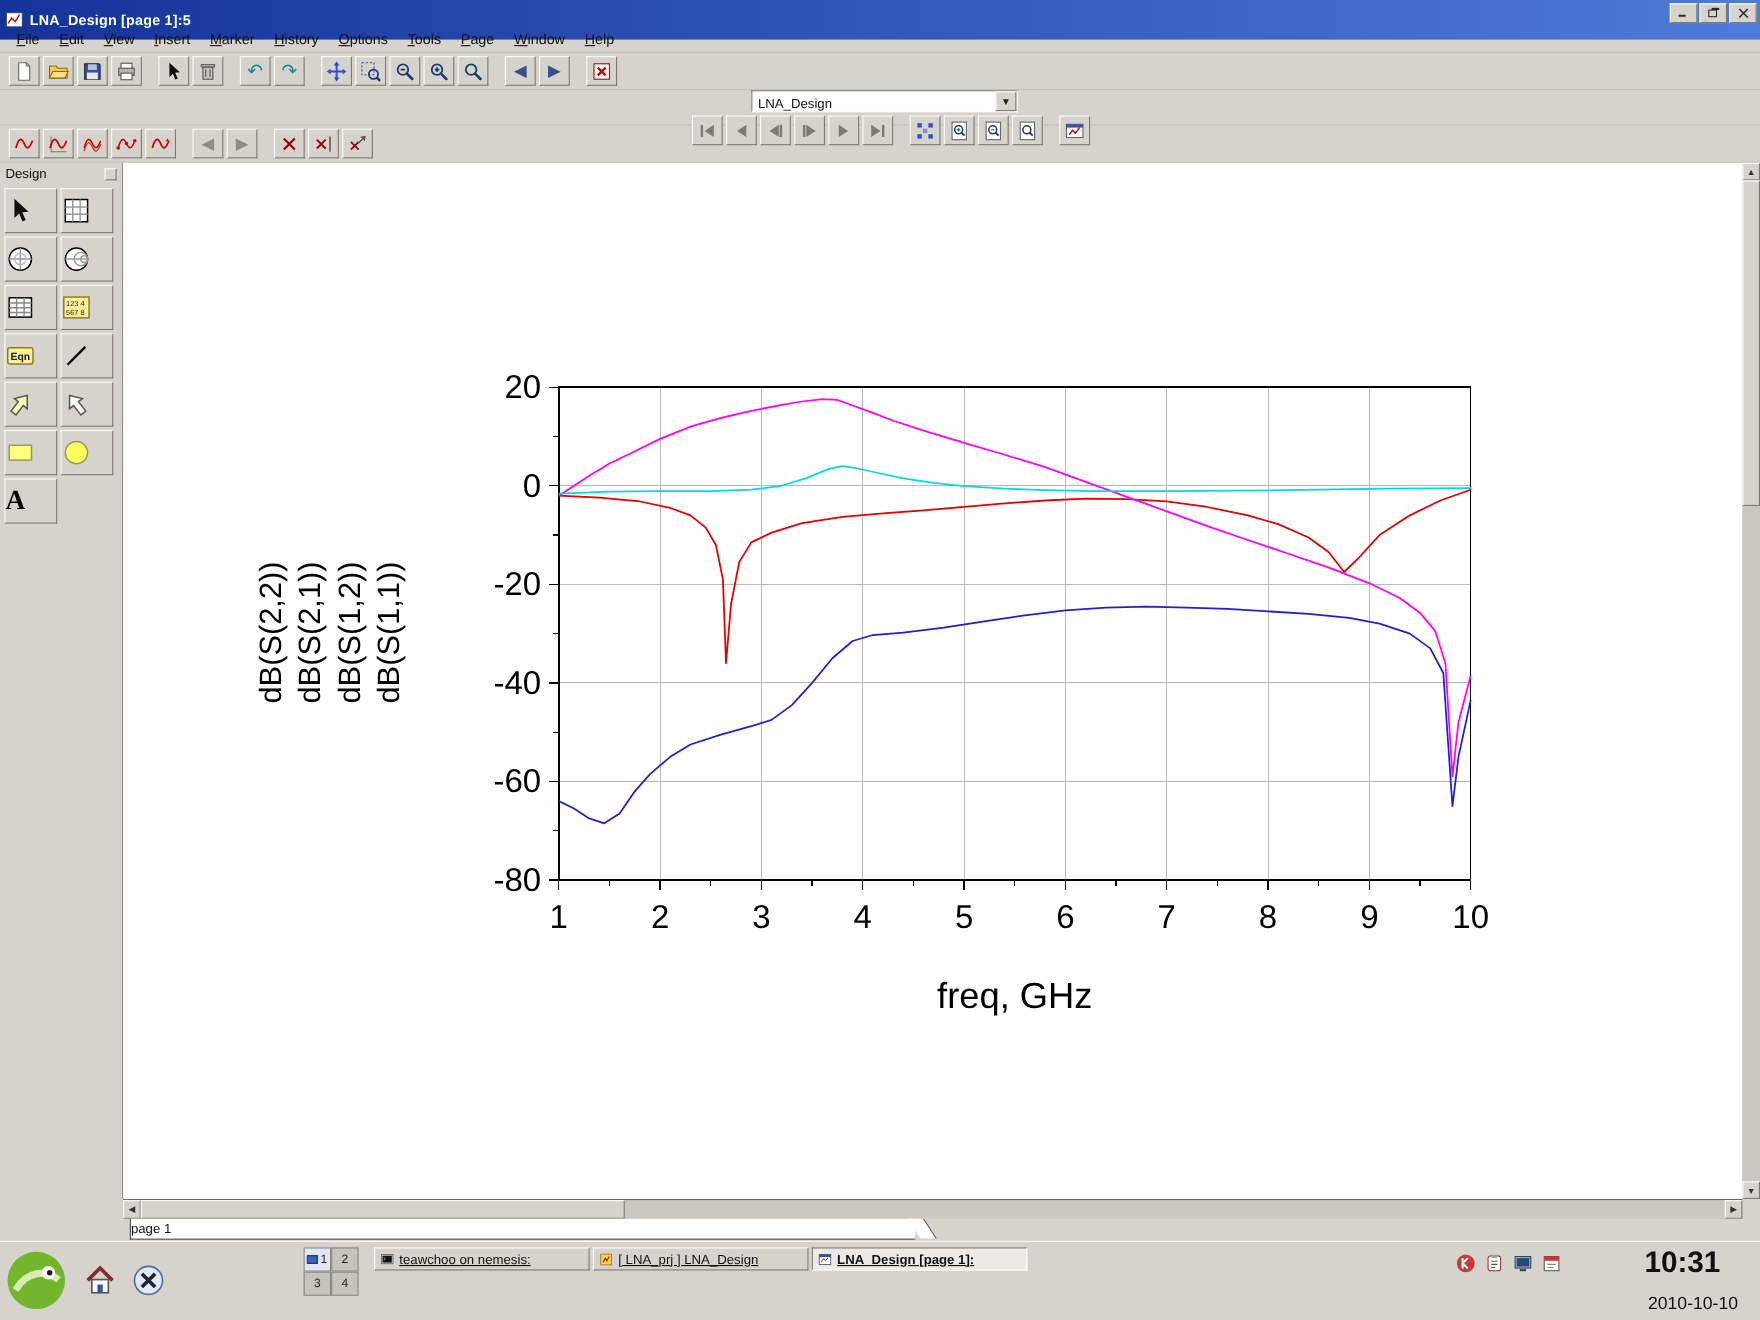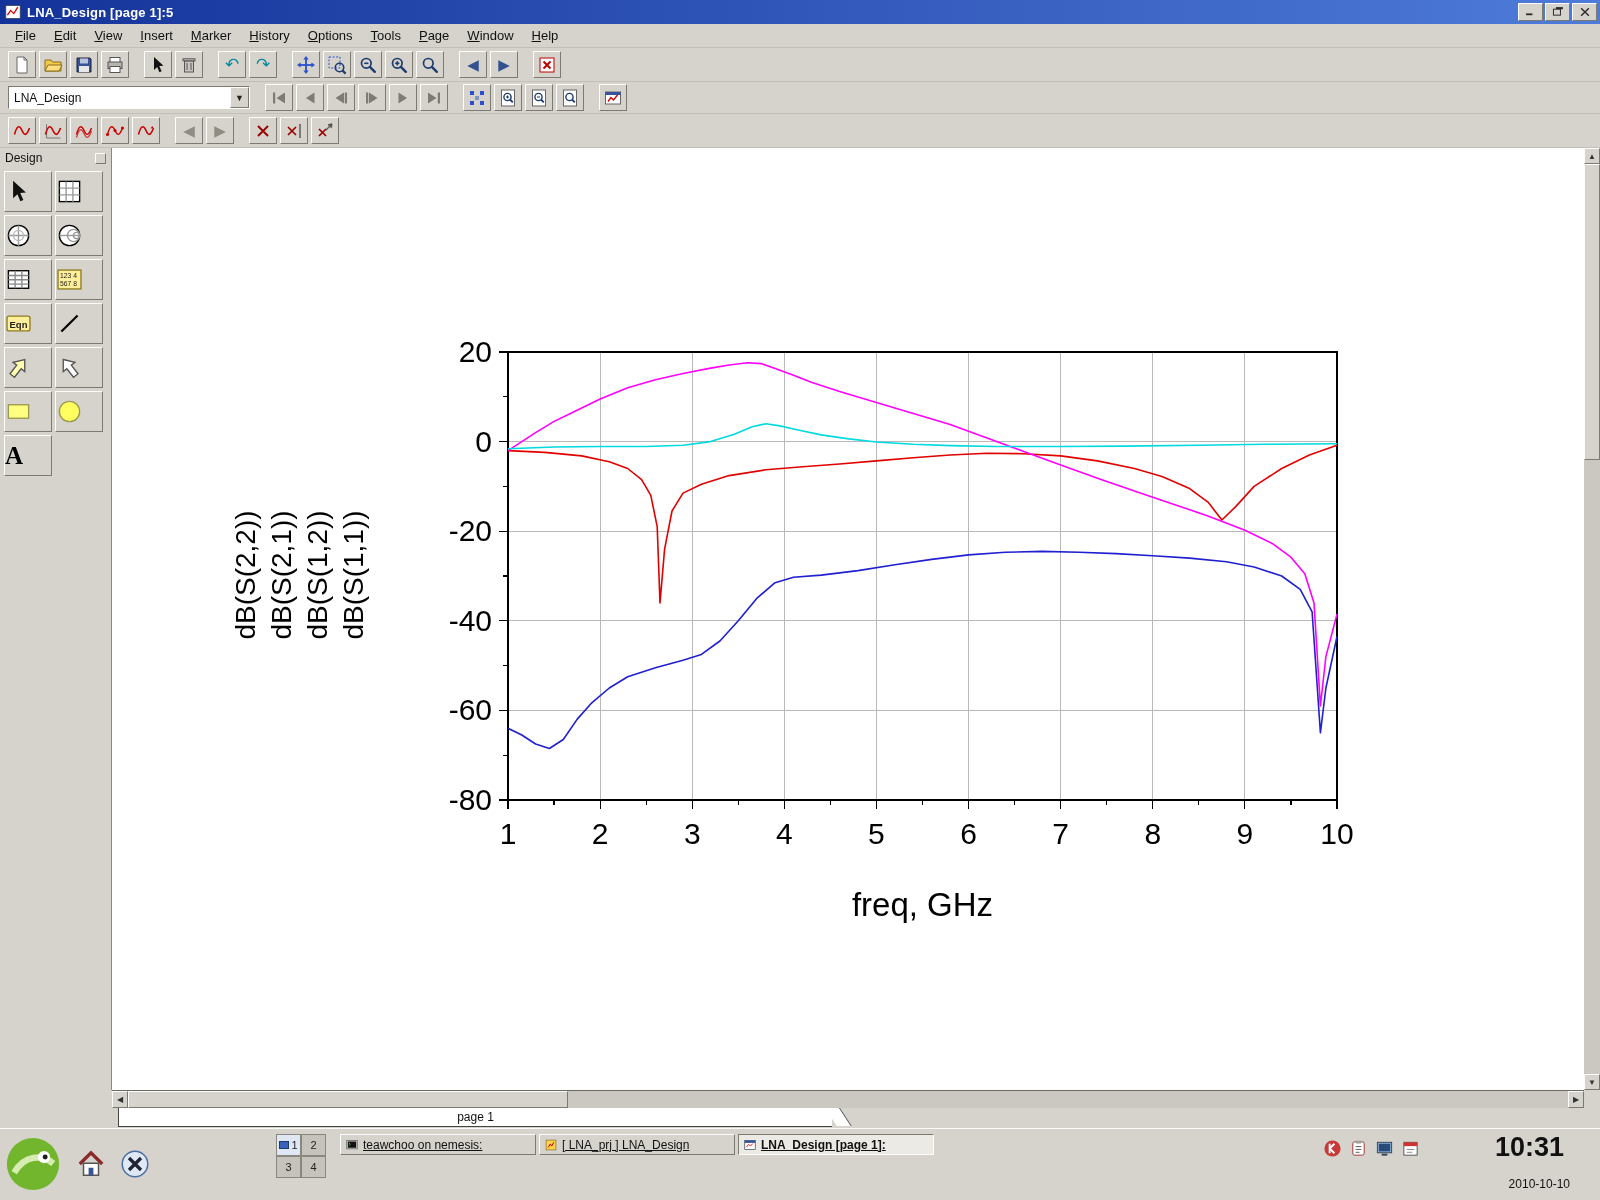--- a/index.html
+++ b/index.html
@@ -1,40 +1,40 @@
 <!DOCTYPE html>
 <html><head>
 <meta charset="utf-8">
 <style>
   * { margin:0; padding:0; box-sizing:border-box; }
   html,body { width:1600px; height:1200px; overflow:hidden; }
   body { background:#d6d3cc; font-family:"Liberation Sans",sans-serif; position:relative; color:#111; }
 
   
-  #titlebar { position:absolute; left:0; top:0; width:1600px; height:24px;
+  #titlebar { position:absolute; left:0; top:0; width:1600px; height:36px;
     background:linear-gradient(to right,#14339a,#4e7bd9); display:flex; align-items:center; }
   #title-icon { width:16px; height:16px; margin:0 6px 0 5px; display:inline-flex; }
   #title-icon svg { width:16px; height:16px; }
   #title-text { color:#fff; font-size:13px; font-weight:bold; letter-spacing:.2px; }
   #win-controls { position:absolute; right:3px; top:3px; display:flex; }
   .win-btn { width:25px; height:18px; margin-left:2px; background:#d6d3cc;
     border:1px solid; border-color:#fcfcfa #7d7a72 #7d7a72 #fcfcfa;
     display:flex; align-items:center; justify-content:center; }
   .win-btn svg { width:14px; height:14px; }
 
   
   #menubar { position:absolute; left:0; top:24px; width:1600px; height:24px;
     display:flex; align-items:center; padding-left:6px; border-bottom:1px solid #c2bfb8; }
   .menu-item { font-size:13px; padding:0 9px; white-space:nowrap; }
 
   
   .toolbar { position:absolute; left:0; width:1600px; display:flex; align-items:center;
     padding-left:8px; gap:3px; border-bottom:1px solid #c2bfb8; }
   #tb1 { top:48px; height:34px; }
-  #tb2 { top:82px; height:32px; }
+  #tb2 { top:82px; height:32px;flex-direction:column; }
   #tb3 { top:114px; height:34px; }
   .tb-btn { width:28px; height:27px; background:#d6d3cc; flex:0 0 auto;
     border:1px solid; border-color:#fcfcfa #7d7a72 #7d7a72 #fcfcfa;
     display:flex; align-items:center; justify-content:center; }
   .tb-sep { width:9px; height:100%; flex:0 0 auto; }
   .ic { display:inline-flex; align-items:center; justify-content:center; }
   .ic-svg { width:20px; height:20px; }
   .glyph { line-height:1; }
 
   #combo { width:242px; height:23px; background:#fff; display:flex; align-items:stretch;
@@ -77,21 +77,21 @@
   #hscroll-right { position:absolute; right:0; top:0; height:17px; }
   #hthumb { position:absolute; left:16px; top:0; width:440px; height:17px; background:#d6d3cc;
     border:1px solid; border-color:#fcfcfa #7d7a72 #7d7a72 #fcfcfa; }
 
   
   #tabrow { position:absolute; left:112px; top:1108px; width:1472px; height:20px; background:#d6d3cc; }
   #page-tab { position:absolute; left:6px; top:0; width:714px; height:19px; background:#fff;
     border:1px solid #444; border-right:none; border-top:none; }
   #page-tab::after { content:""; position:absolute; right:-8px; top:0; width:14px; height:18px;
     background:#fff; border-right:1px solid #444; transform:skewX(33deg); transform-origin:top left; }
-  #page-tab-label { display:block; text-align:center; font-size:12px; padding-top:2px; }
+  #page-tab-label { display:block; text-align:left; font-size:12px; padding-top:2px; }
 
   
   #taskbar { position:absolute; left:0; top:1128px; width:1600px; height:72px; background:#d6d3cc;
     border-top:1px solid #fafaf8; }
   #quick-launch { position:absolute; left:4px; top:6px; display:flex; align-items:center; gap:14px; }
   .ql-btn { display:flex; align-items:center; justify-content:center; }
   .ql-btn .ic-svg { width:30px; height:30px; }
   [data-name="suse-menu-button"] .ic-svg { width:58px; height:58px; }
   #pager { position:absolute; left:276px; top:5px; display:grid; grid-template-columns:25px 25px; grid-auto-rows:22px; }
   .pager-cell { border:1px solid #8a877f; background:#c6c3bc; font-size:11px;
@@ -103,21 +103,21 @@
   #tasks-row1 { left:340px; top:5px; }
   #tasks-row2 { left:340px; top:28px; }
   .task-btn { width:196px; height:21px; background:#d6d3cc; border:1px solid;
     border-color:#fcfcfa #7d7a72 #7d7a72 #fcfcfa; display:flex; align-items:center; gap:4px;
     padding:0 4px; font-size:12px; overflow:hidden; white-space:nowrap; }
   .task-btn .ic-svg { width:14px; height:14px; flex:0 0 auto; }
   .task-btn.active { border-color:#7d7a72 #fcfcfa #fcfcfa #7d7a72; background:#eceae4; font-weight:bold; }
   #tray { position:absolute; right:180px; top:10px; display:flex; gap:7px; align-items:center; }
   .tray-btn .ic-svg { width:19px; height:19px; }
   #clock { position:absolute; right:36px; top:3px; font-size:27px; font-weight:bold; }
-  #date { position:absolute; right:30px; top:48px; font-size:12px; }
+  #date { position:absolute; right:20px; top:48px; font-size:16px; }
 </style>
 </head>
 <body>
 
 <div id="window" data-name="app-window">
 
   <div id="titlebar" data-name="titlebar">
     <span id="title-icon" data-name="app-icon">
       <svg viewBox="0 0 20 20">
           <rect x="1" y="2" width="18" height="16" fill="#fff" stroke="#345"></rect>

